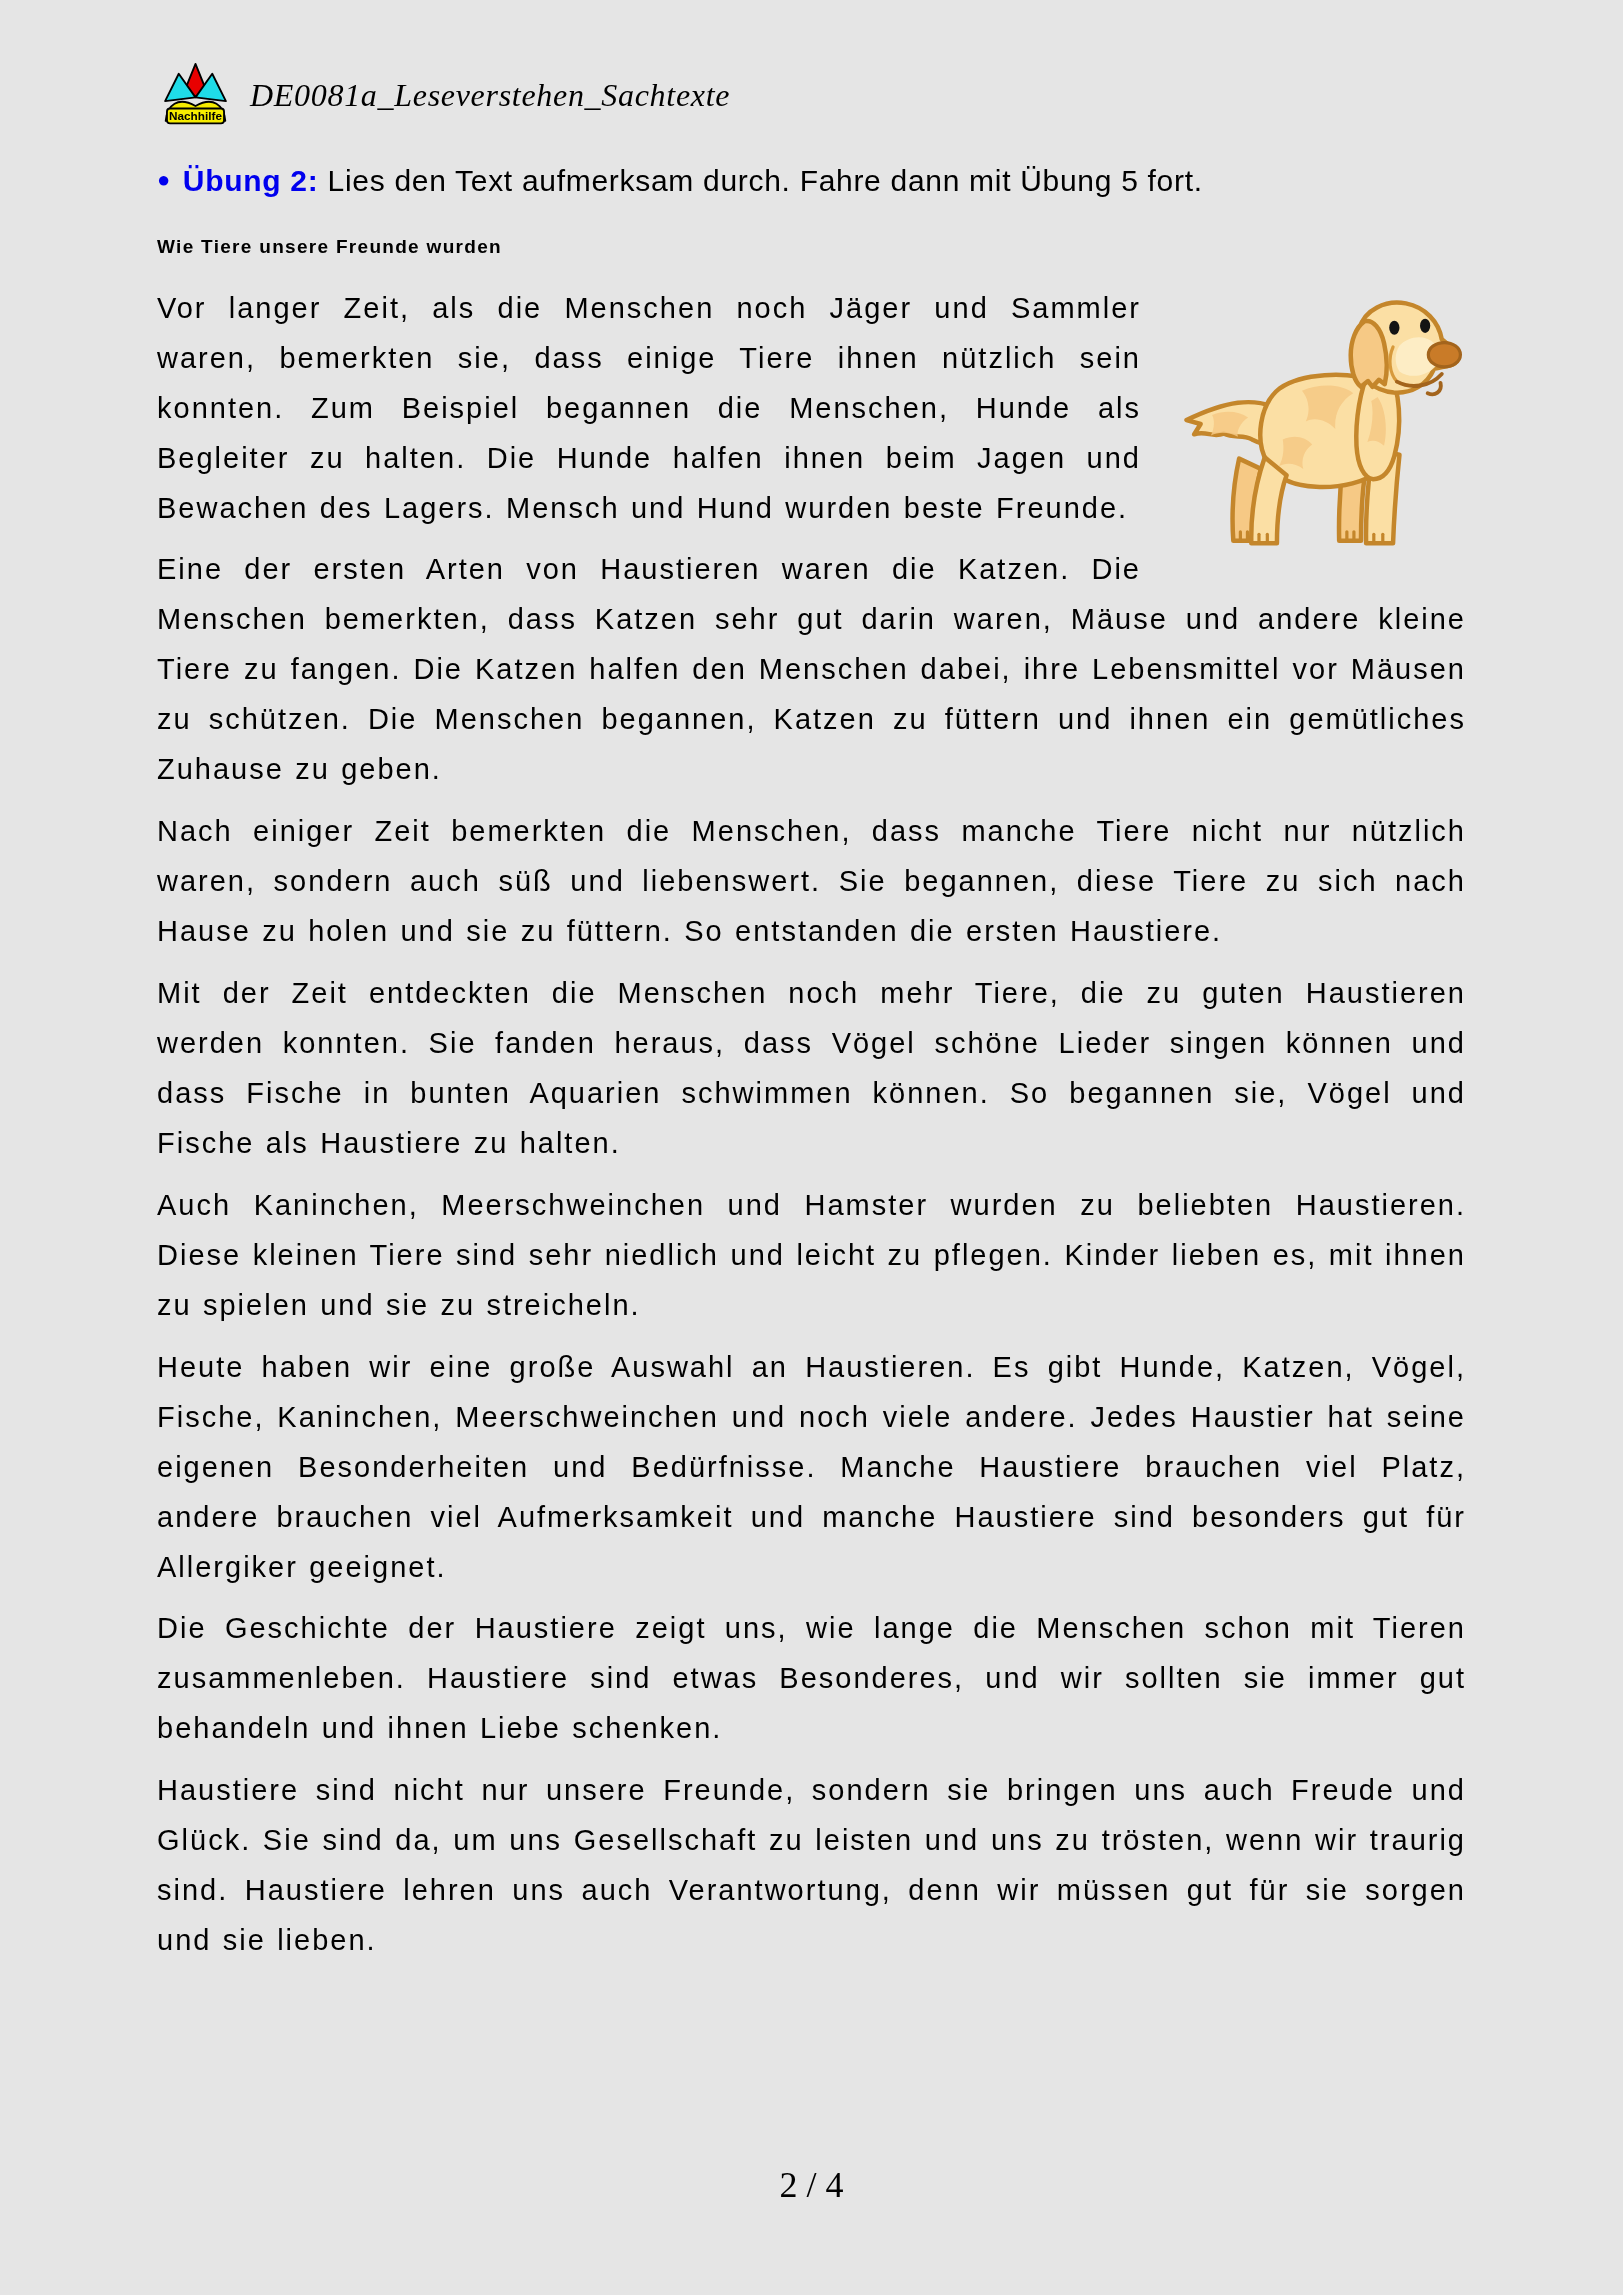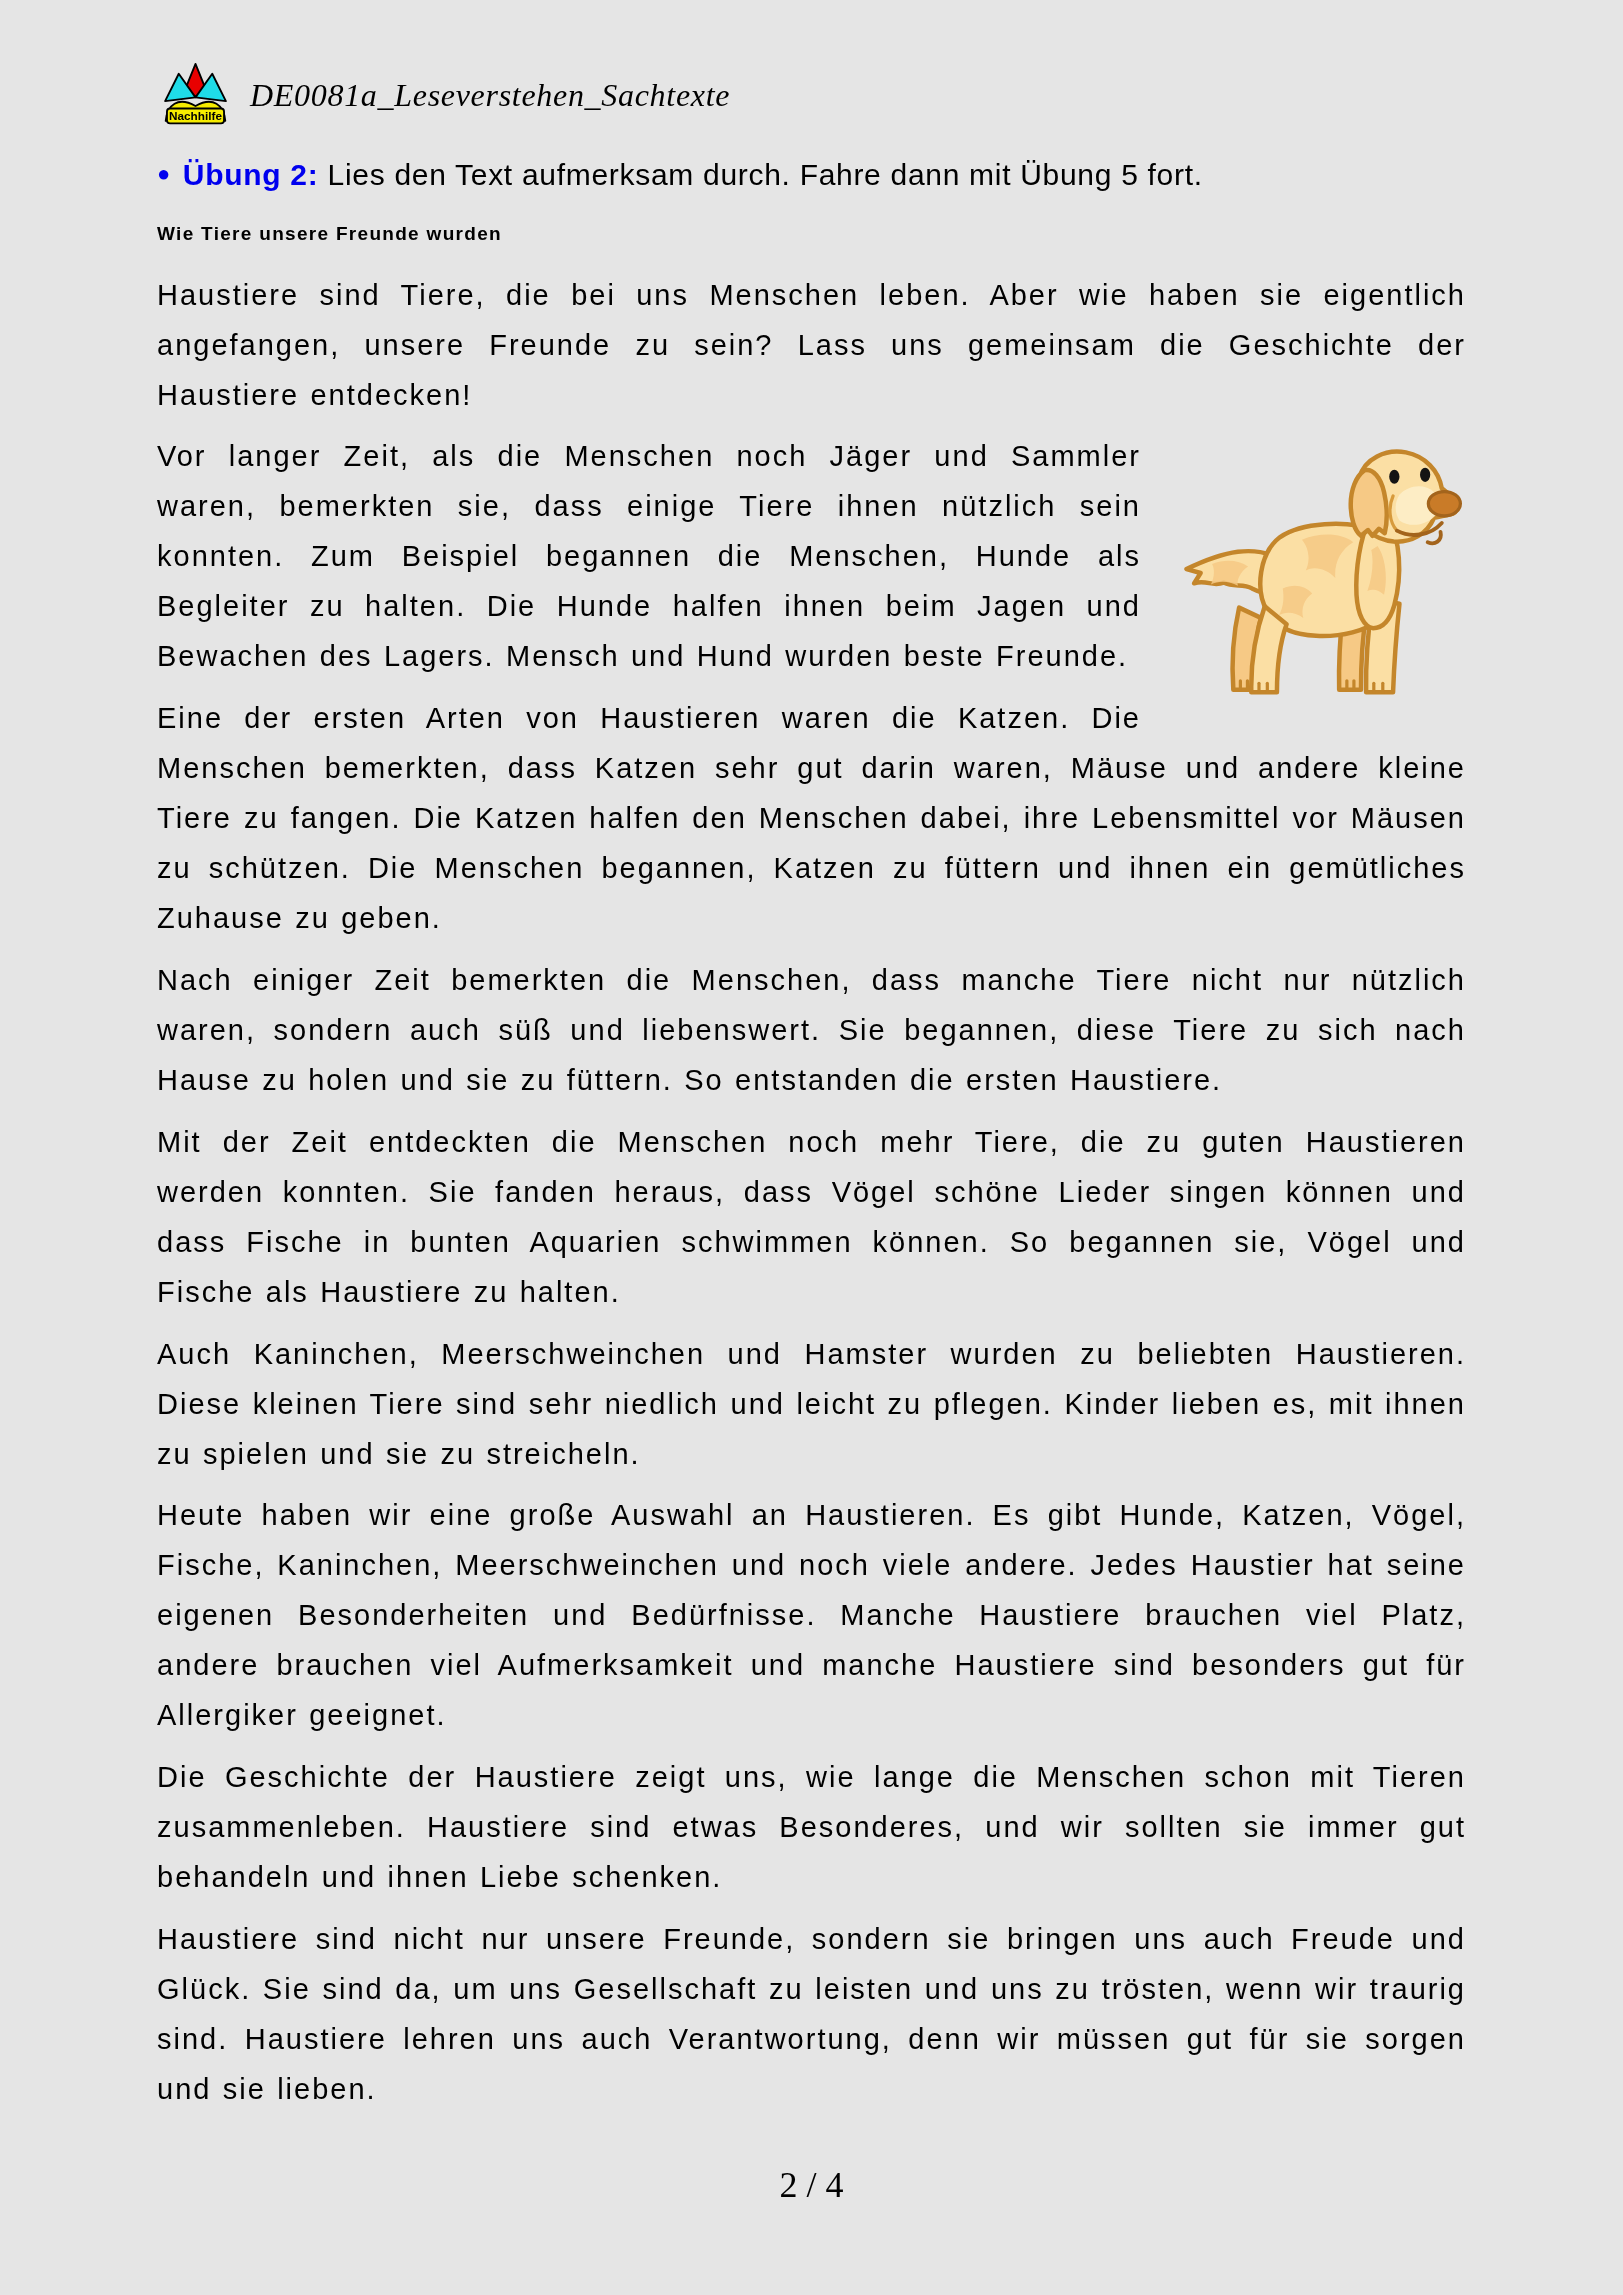--- a/index.html
+++ b/index.html
@@ -32,21 +32,21 @@
   }
   
   .content {
     position: absolute;
     top: 148px;
     left: 157px;
     width: 1309px;
   }
   .exercise-line {
     font-size: 30px;
-    line-height: 51px;
+    line-height: 64px;
     margin: 0 0 9.2px 0;
     letter-spacing: 0.7px;
   }
   .bullet {
     color: #0000ee;
     font-size: 22px;
     vertical-align: 3.9px;
     margin-right: 11.8px;
   }
   .ex-label {
@@ -107,21 +107,20 @@
   </header>
 
   <main class="content">
 
     <div class="exercise-line">
       <span class="bullet">●</span><span class="ex-label">Übung 2:</span><span class="ex-text">Lies den Text aufmerksam durch. Fahre dann mit Übung 5 fort.</span>
     </div>
 
     <h2 class="article-title">Wie Tiere unsere Freunde wurden</h2>
 
-    <p class="body-par">Haustiere sind Tiere, die bei uns Menschen leben. Aber wie haben sie eigentlich angefangen, unsere Freunde zu sein? Lass uns gemeinsam die Geschichte der Haustiere entdecken!</p>
 
     <figure class="dog-figure">
       <svg viewBox="0 0 450 410" xmlns="http://www.w3.org/2000/svg" aria-hidden="true">
         <g stroke="#c4862b" stroke-width="7" stroke-linejoin="round" stroke-linecap="round">
 
           <path fill="#fbdfa4" d="M162 188 C 124 170 82 176 20 206 L 42 212 L 32 228 C 52 222 60 234 78 227 C 94 235 108 228 122 236 C 136 243 152 246 164 246 Z"></path>
 
           <path fill="#f6c985" d="M102 266 C 93 306 90 352 93 394 L 127 394 C 126 350 129 308 136 282 Z"></path>
 
           <path fill="#f6c985" d="M264 270 C 259 314 257 354 258 394 L 292 394 C 292 348 295 308 300 278 Z"></path>

